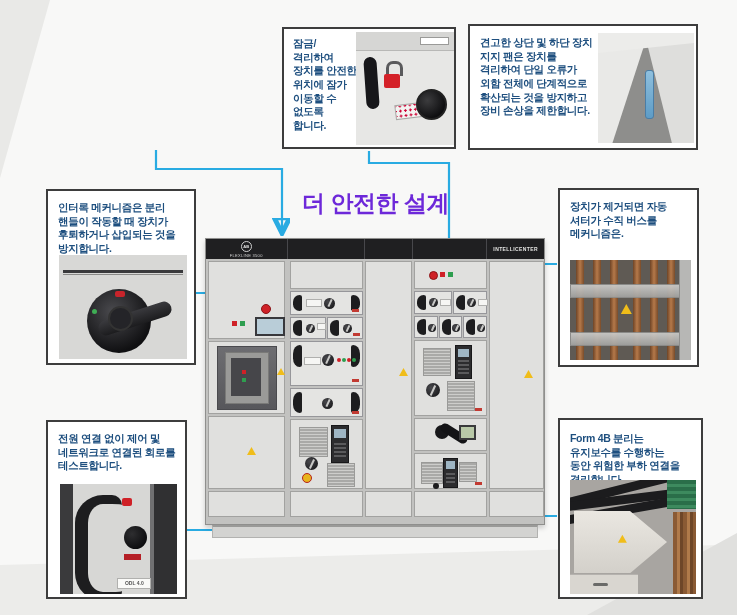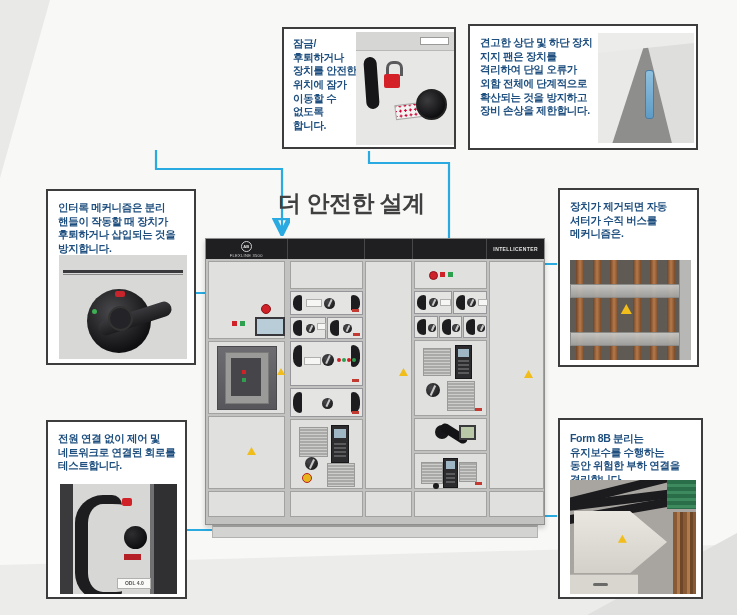--- a/index.html
+++ b/index.html
@@ -9,22 +9,22 @@
   
   .bg-tl{position:absolute;left:0;top:0;width:50px;height:178px;background:#e9e9e7;
          clip-path:polygon(0 0,100% 0,0 100%);}
   .bg-bottom{position:absolute;left:0;bottom:0;width:100%;height:86px;background:#ecece a;
          background:#ecECEa;background-color:#ececea;
          clip-path:polygon(0 42%,100% 18%,100% 100%,0 100%);}
   .bg-br{position:absolute;right:0;bottom:0;width:150px;height:82px;background:#e0e0de;
          clip-path:polygon(100% 0,100% 100%,0 100%);}
 
   
-  .page-title{position:absolute;left:278px;top:188px;width:195px;text-align:left;
-         font-size:23px;font-weight:bold;color:#404040;letter-spacing:-.5px;}
+  .page-title{position:absolute;left:278px;top:188px;width:195px;text-align:center;
+         font-size:23px;font-weight:bold;color:#6d28d9;letter-spacing:-.5px;}
 
   
   .callout{position:absolute;background:#ffffff;border:2px solid #3d3d3d;box-sizing:border-box;}
   .callout .txt{position:absolute;font-weight:bold;font-size:10.5px;line-height:1.3;
          color:#1e4f7f;white-space:pre-line;letter-spacing:-.3px;}
   .photo{position:absolute;overflow:hidden;}
 
   
   .ph-bus{background:linear-gradient(180deg,#c9c9c7 0%,#9b9b99 16%,#44444 6 34%,#46464a 34%,#2b2b2d 100%);}
   .bus-bar{position:absolute;top:-4%;height:108%;width:13px;
@@ -162,21 +162,21 @@
     <path d="M538,383 L481,383" marker-end="url(#arr)"></path>
     <path d="M538,447 L490,447" marker-end="url(#arr)"></path>
     <path d="M187,530 L393,530 L393,299 L406,299" marker-end="url(#arr)"></path>
   </svg>
 
   <div class="page-title">더 안전한 설계</div>
 
 
   <div class="callout" style="left:282px;top:27px;width:174px;height:122px;">
     <div class="txt" style="left:9px;top:8px;width:66px;">잠금/
-후퇴하거나
+격리하여
 장치를 안전한
 위치에 잠가
 이동할 수
 없도록
 합니다.</div>
     <div class="photo ph-lock" style="left:72px;top:3px;width:98px;height:113px;">
       <span class="lk-top"></span>
       <span class="lk-label"></span>
       <span class="lk-handle"></span>
       <span class="lk-shackle"></span>
@@ -244,21 +244,21 @@
       <span class="ts-rdark"></span>
       <span class="ts-handle"></span>
       <span class="ts-redbtn"></span>
       <span class="ts-knob"></span>
       <span class="ts-chip"></span>
       <span class="ts-label">ODL 4.0</span>
     </div>
   </div>
 
   <div class="callout" style="left:558px;top:418px;width:145px;height:181px;">
-    <div class="txt" style="left:10px;top:12px;width:128px;">Form 8B 분리는
+    <div class="txt" style="left:10px;top:12px;width:128px;">Form 4B 분리는
 유지보수를 수행하는
 동안 위험한 부하 연결을
 격리합니다.</div>
     <div class="photo ph-form4b" style="left:10px;top:60px;width:126px;height:114px;">
       <span class="fb-cable" style="top:2%;transform:rotate(-14deg);"></span>
       <span class="fb-cable" style="top:12%;transform:rotate(-7deg);"></span>
       <span class="fb-cable" style="top:21%;transform:rotate(-10deg);"></span>
       <span class="fb-pcb"></span>
       <span class="fb-copper"></span>
       <span class="fb-cover"></span>

